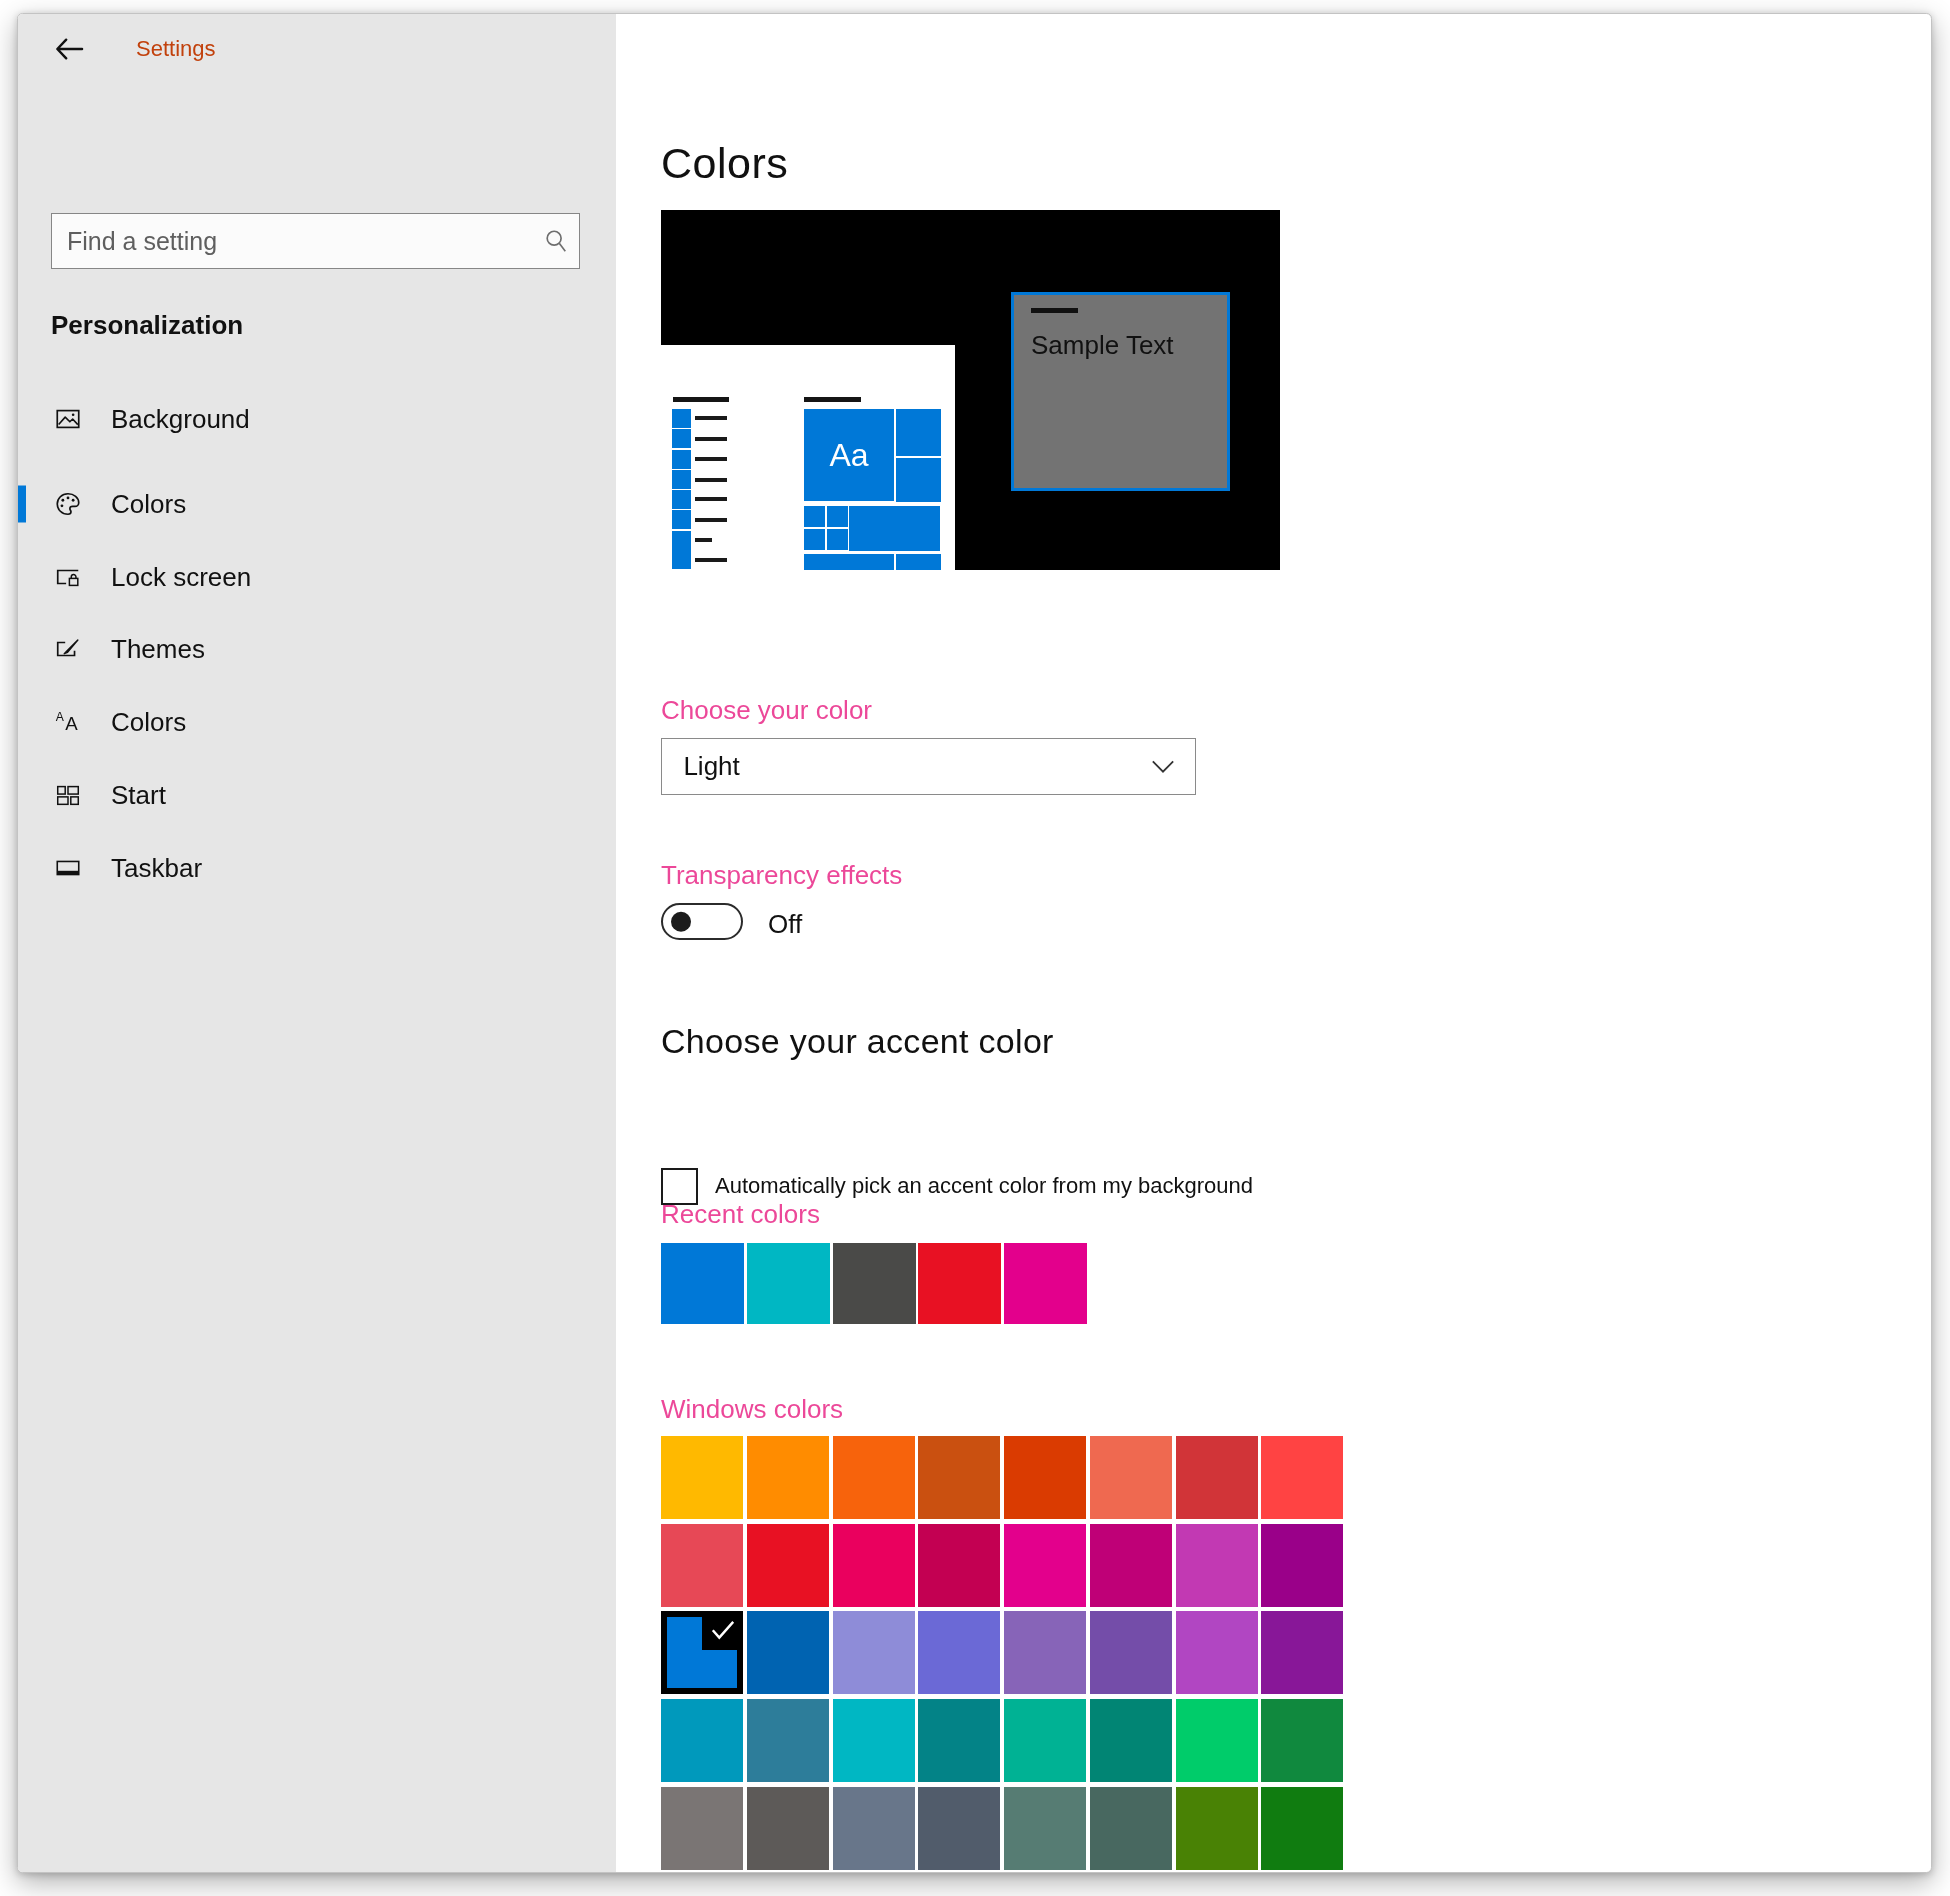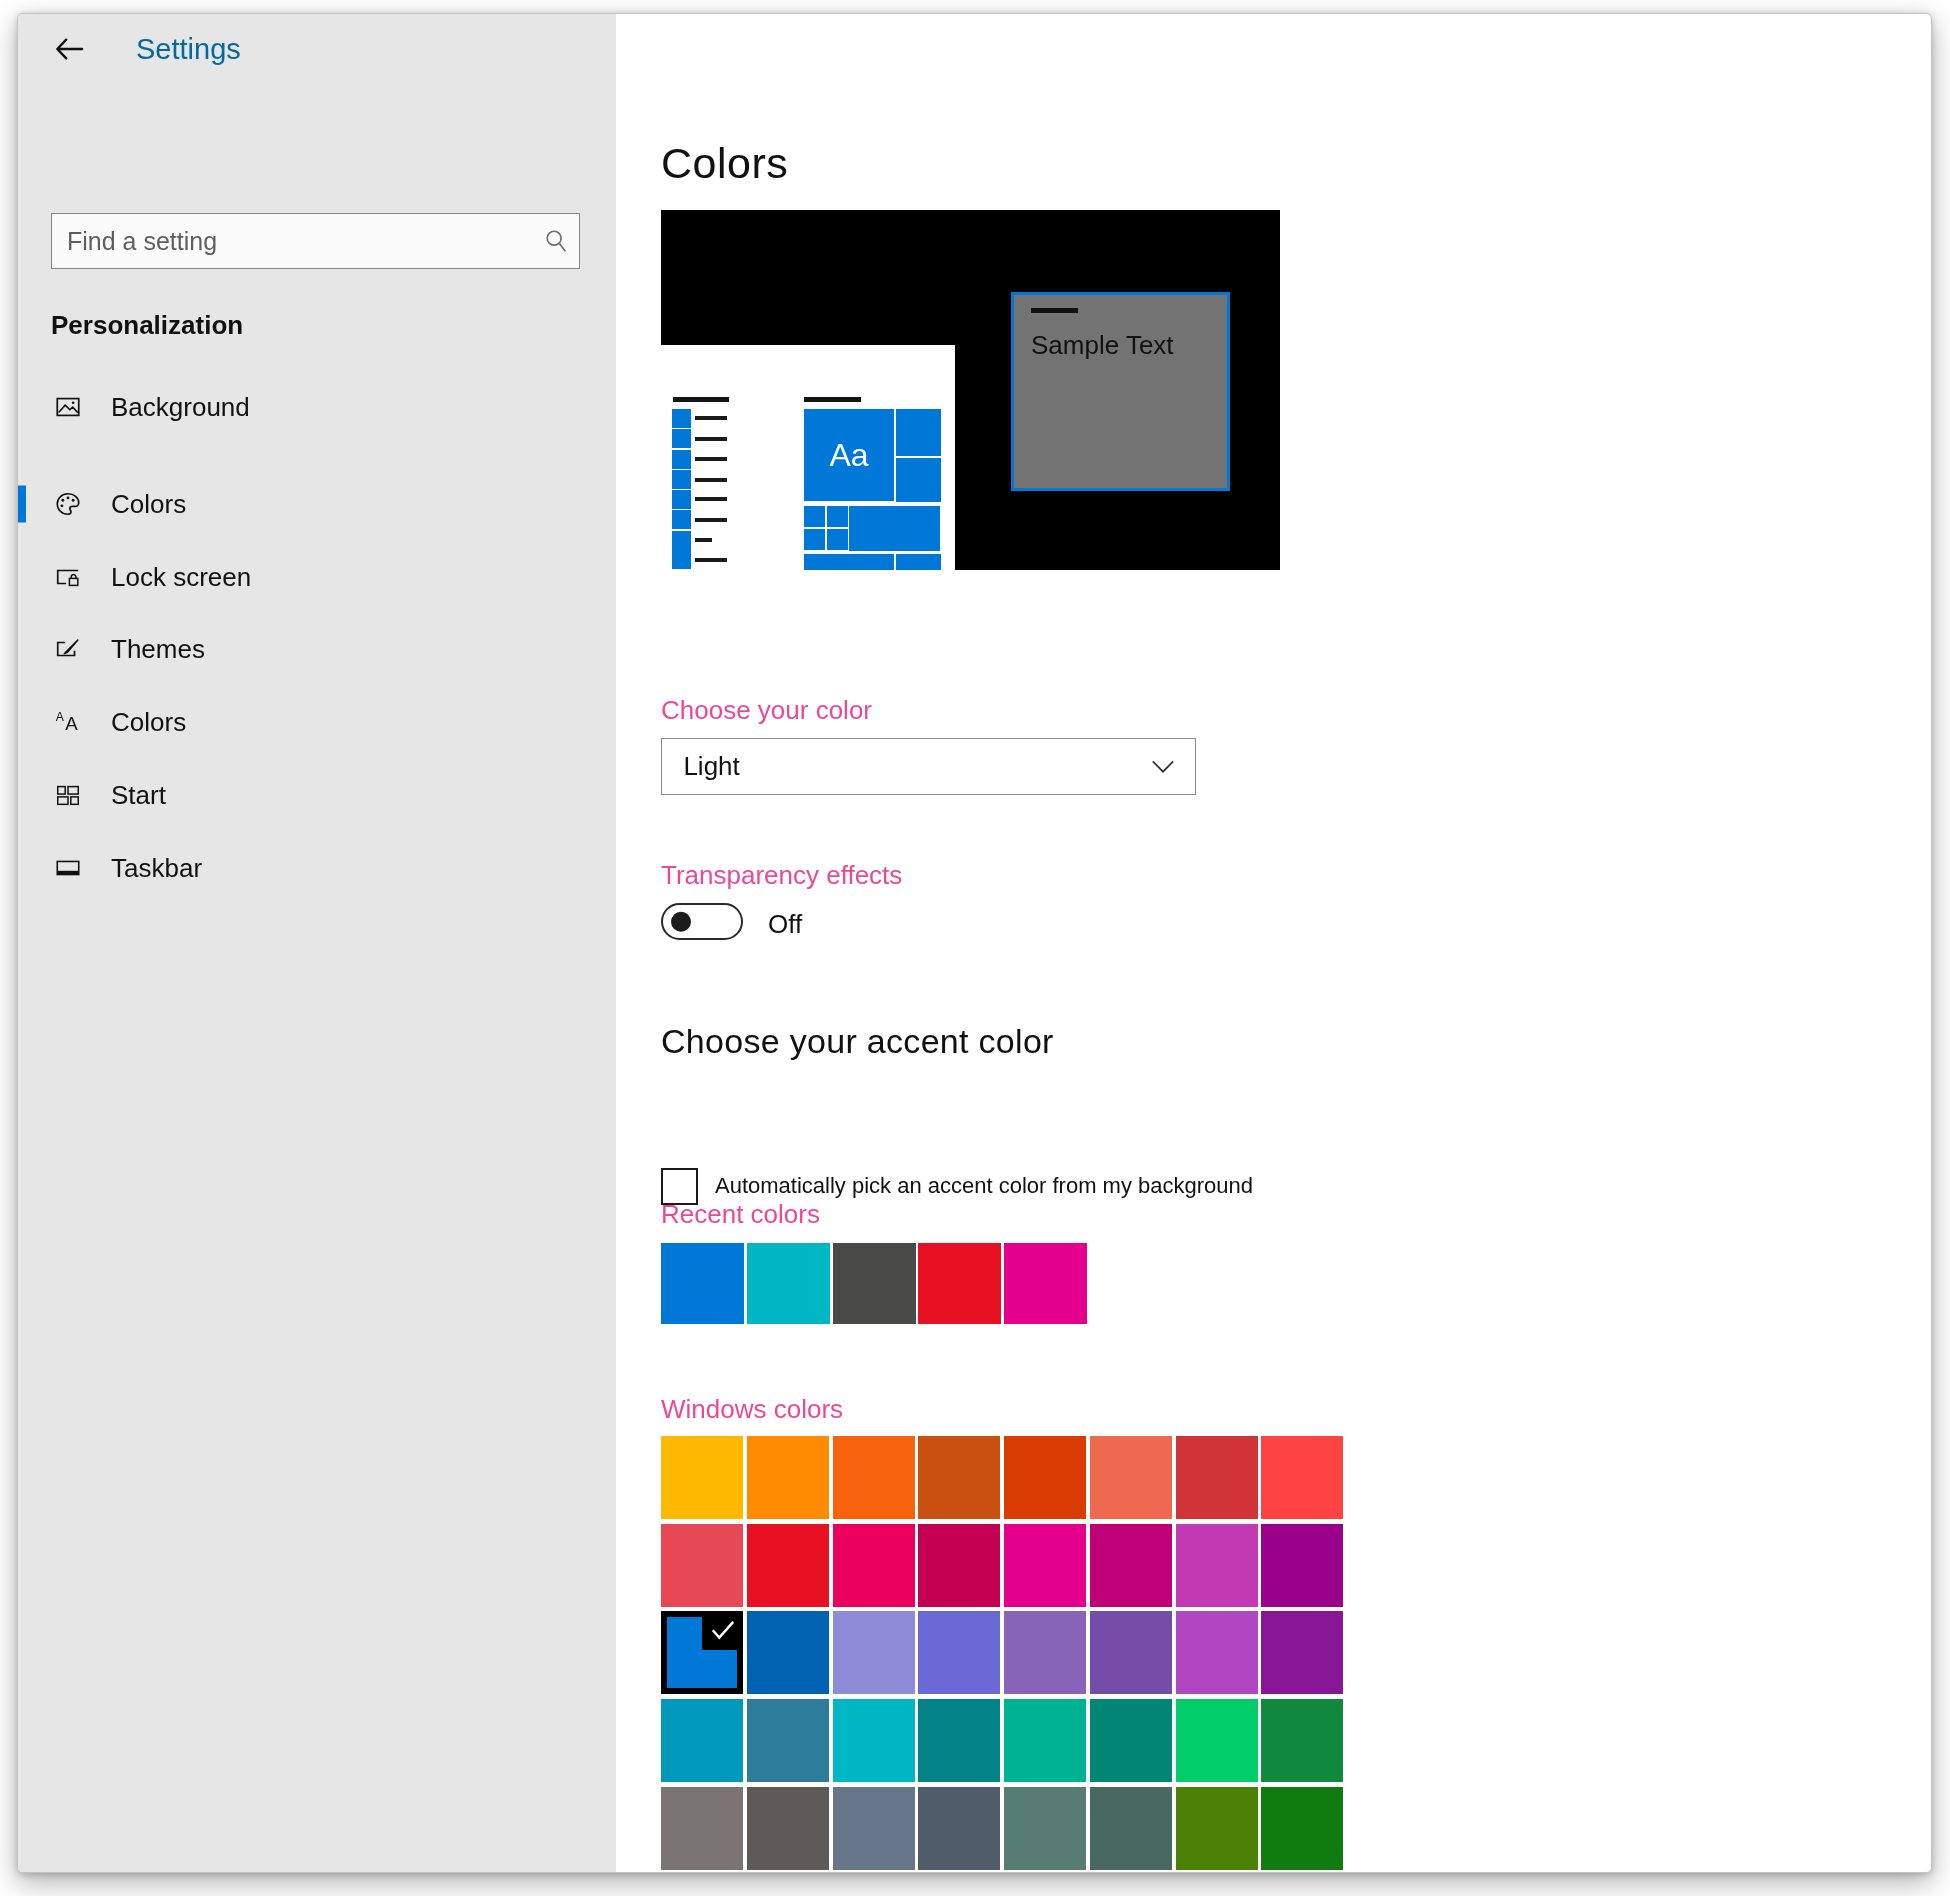--- a/index.html
+++ b/index.html
@@ -8,21 +8,21 @@
   .abs { position:absolute; }
   .window {
     position:absolute; left:17px; top:13px; width:1915px; height:1860px;
     background:#fff; border:0.9px solid #c3c3c3; border-radius:5.6px;
     box-shadow:0 9.3px 28px rgba(0,0,0,.30), 0 1.9px 7.5px rgba(0,0,0,.18);
     overflow:hidden;
   }
   .sidebar { position:absolute; left:0; top:0; width:598px; height:100%; background:#e6e6e6; }
 
   .back-btn { left:35px; top:20.5px; width:32px; height:28px; cursor:pointer; }
-  .app-title { left:118px; top:20.5px; font-size:29px; color:#0369a1; line-height:28px; }
+  .app-title { left:118px; top:20.5px; font-size:22px; color:#c2410c; line-height:28px; }
 
   .nav-row { left:0; width:598px; height:73px; cursor:pointer; }
   .nav-icon { position:absolute; left:36px; top:50%; transform:translateY(-50%); width:28px; height:28px; }
   .nav-label { position:absolute; left:93px; top:50%; transform:translateY(-50%); font-size:26px; color:#111; white-space:nowrap; }
   .accent-bar { position:absolute; left:0; top:50%; transform:translateY(-50%); width:7.5px; height:37px; background:var(--accent,#0078d7); }
 
   .searchbox { left:33px; top:199px; width:529px; height:56px; }
   .searchbox input {
     width:100%; height:100%; border:1.9px solid #868686; background:#fbfbfb;
     font-size:25px; color:#333; padding:0 48px 0 15px; outline:none;
@@ -94,21 +94,21 @@
         <span class="search-glyph">
           <svg width="26" height="26" viewBox="0 0 28 28">
             <circle cx="12" cy="11" r="7.5" stroke="#6e6e6e" stroke-width="1.8" fill="none"></circle>
             <path d="M17.5 16.5 L24 25" stroke="#6e6e6e" stroke-width="1.8" fill="none"></path>
           </svg>
         </span>
       </div>
 
       <div class="abs section-label">Personalization</div>
 
-      <div class="abs nav-row" style="top:356px;padding-left:20px;">
+      <div class="abs nav-row" style="top:368px;padding-left:20px;">
         <span class="nav-icon">
           <svg width="28" height="28" viewBox="0 0 30 30">
             <rect x="3.5" y="6" width="23" height="18" stroke="#111" stroke-width="1.8" fill="none"></rect>
             <path d="M5 21 L12 13 L17 18 L20 15 L25.5 21" stroke="#111" stroke-width="1.7" fill="none" stroke-linejoin="round"></path>
             <circle cx="20.5" cy="10.5" r="1.4" fill="#111"></circle>
           </svg>
         </span>
         <span class="nav-label">Background</span>
       </div>
 

